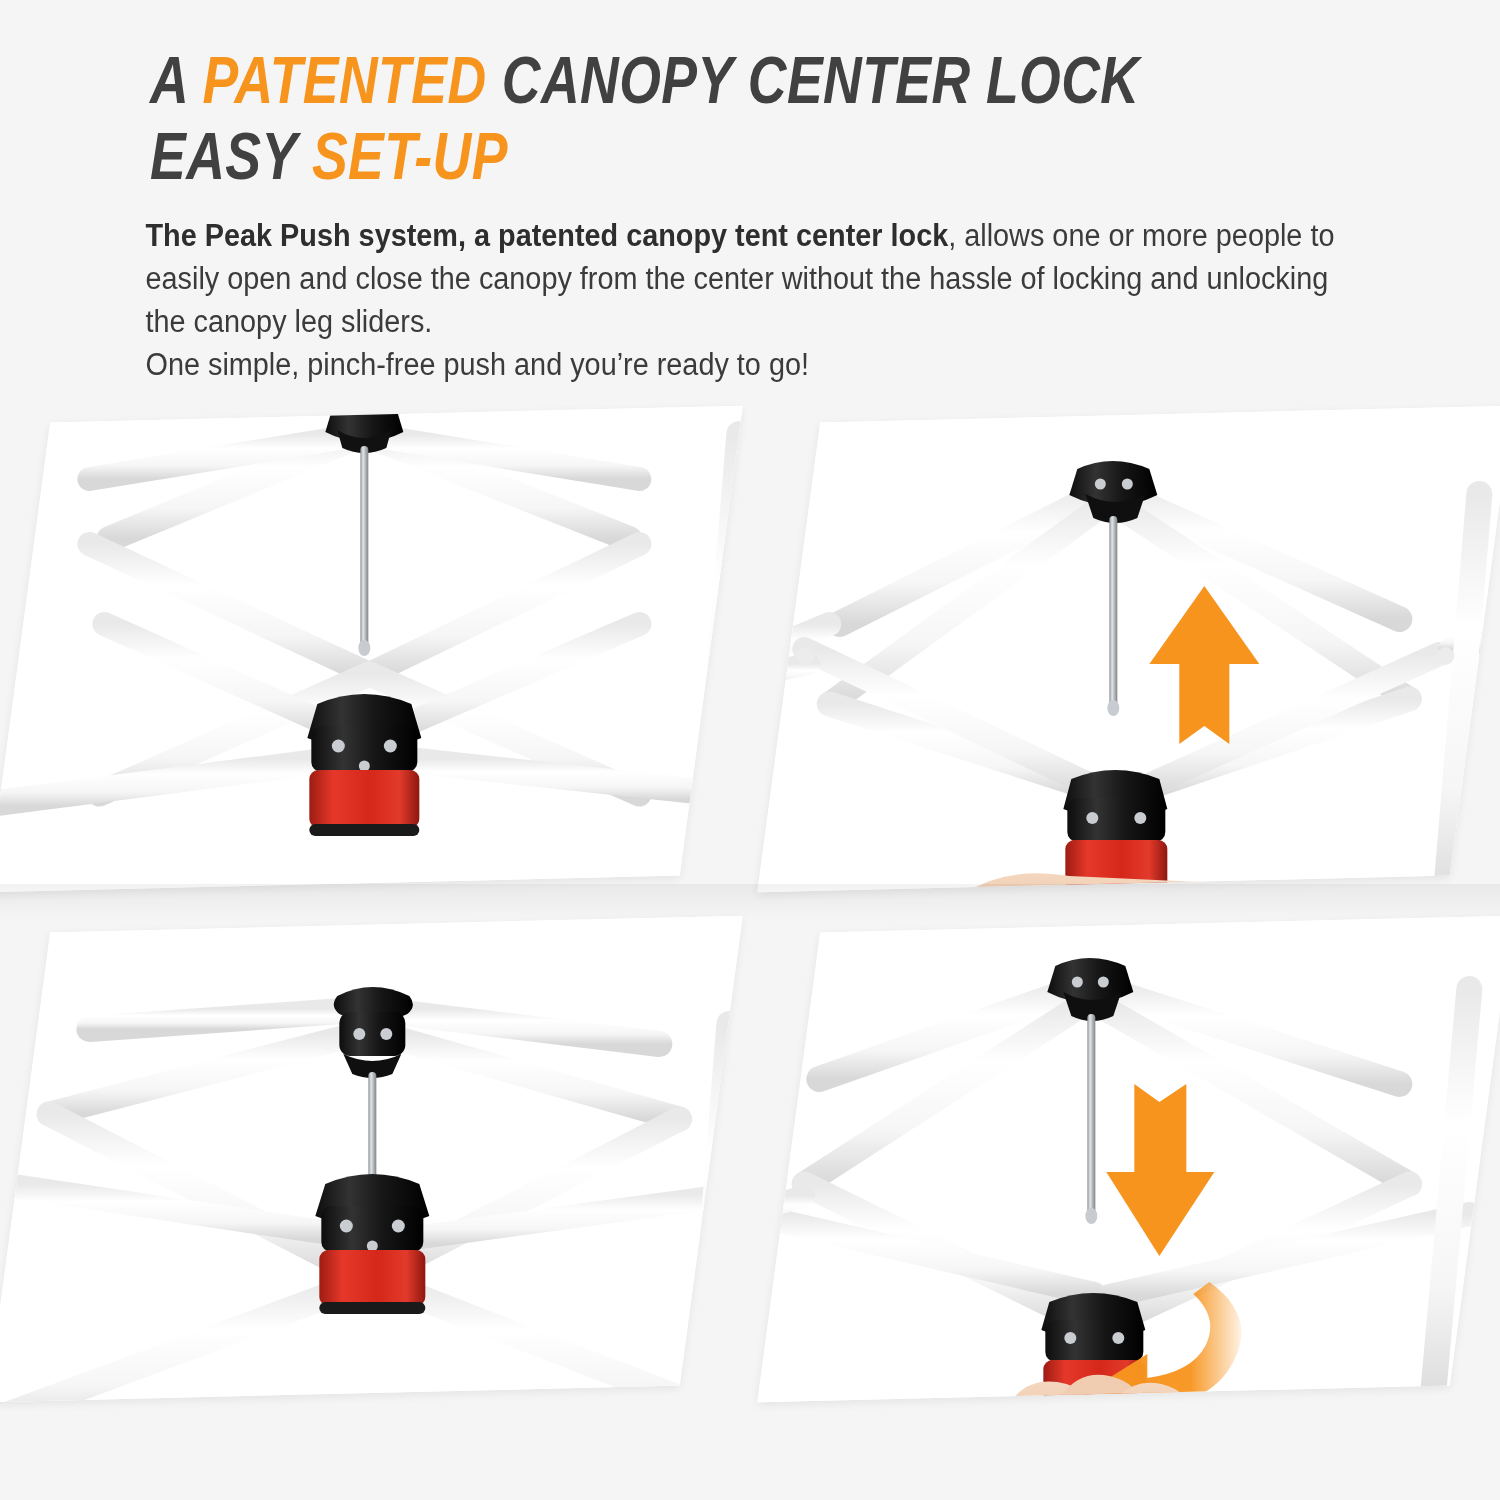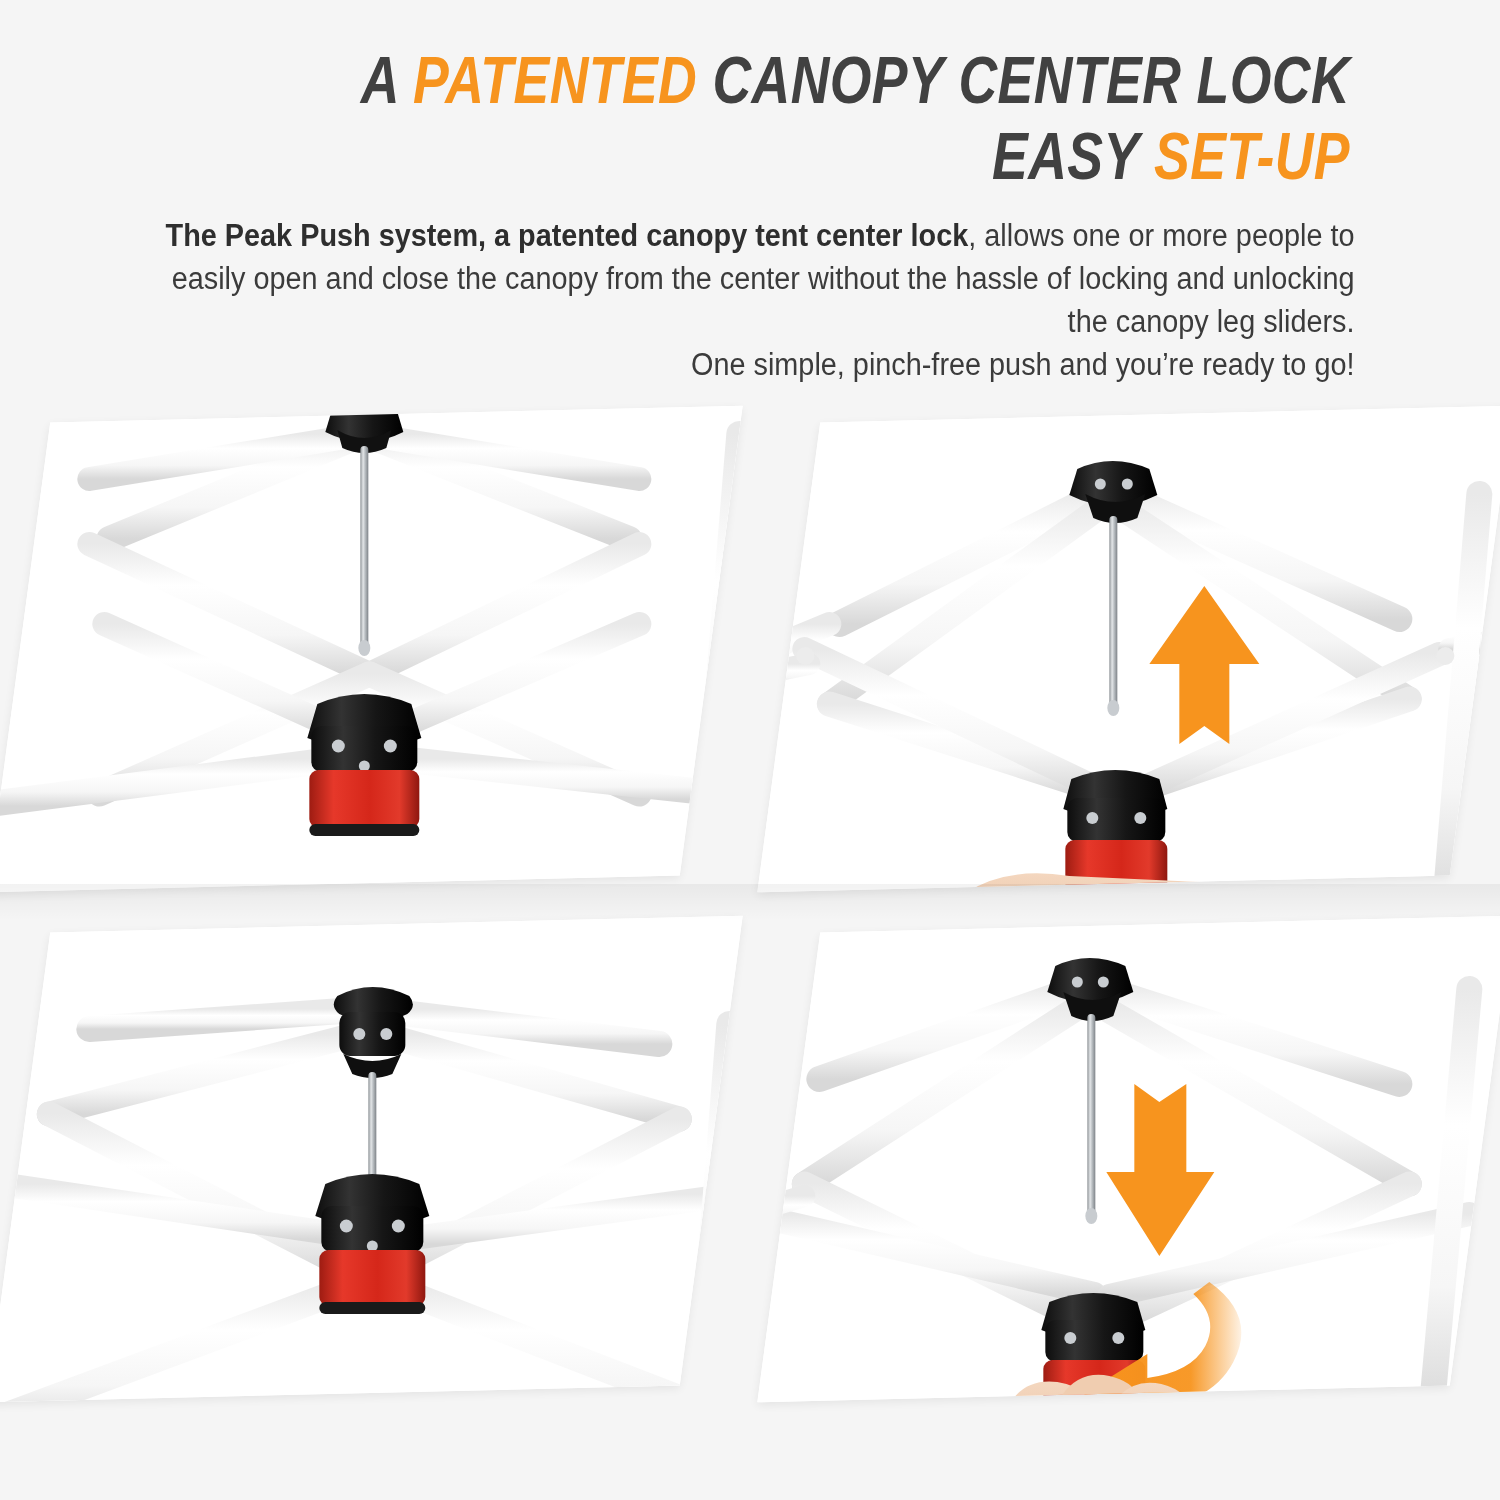--- a/index.html
+++ b/index.html
@@ -19,21 +19,21 @@
     height: 1500px;
     background: #f5f5f5;
   }
 
   
   .header {
     position: absolute;
     top: 0; left: 0;
     width: 1500px;
     padding-top: 42px;
-    text-align: right;
+    text-align: left;
   }
 
   .headline {
     font-family: "Liberation Sans", sans-serif;
     font-weight: bold;
     font-style: italic;
     font-size: 67px;
     line-height: 76px;
     letter-spacing: 0.5px;
     color: #414141;

